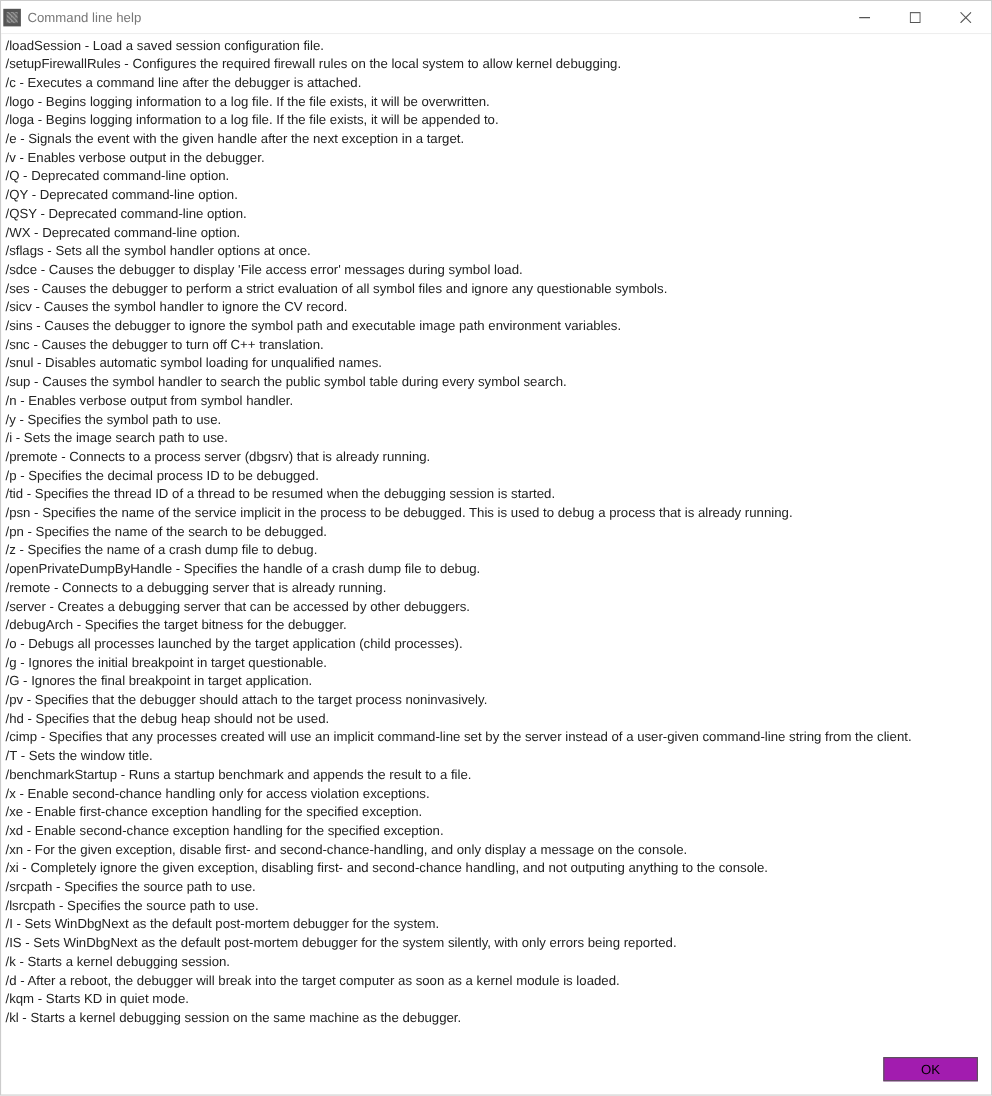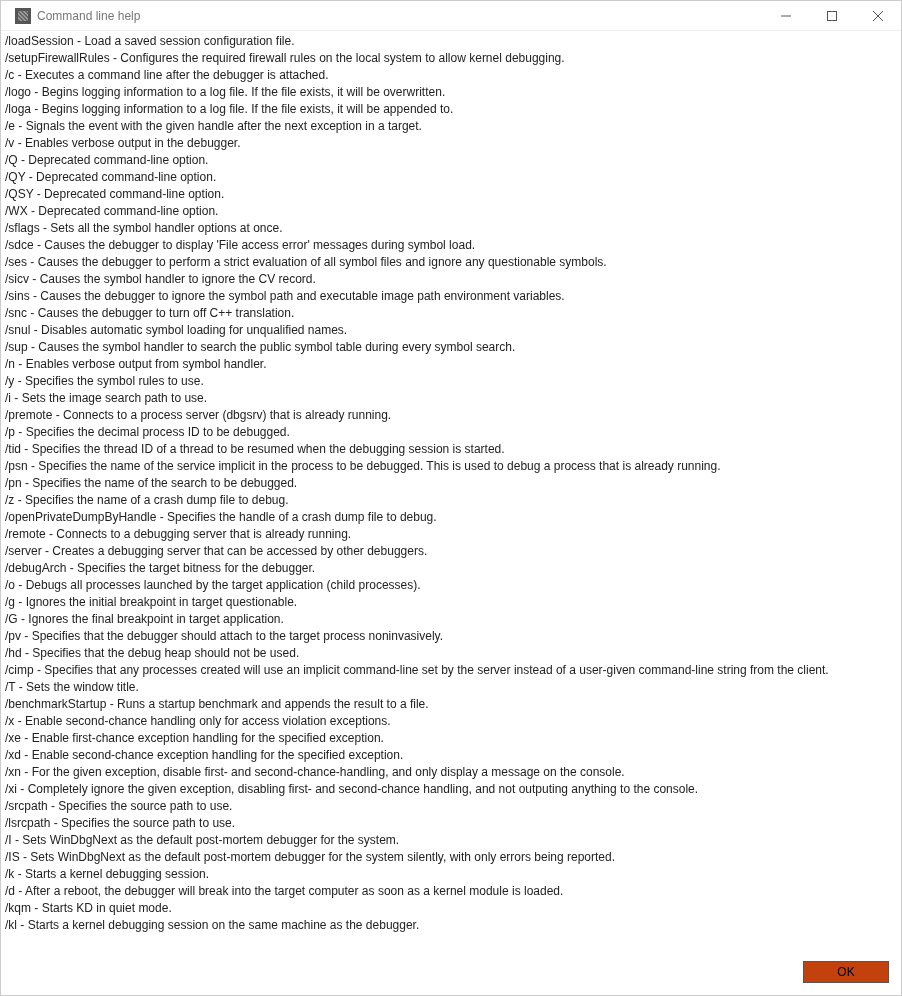--- a/index.html
+++ b/index.html
@@ -10,21 +10,21 @@
       border:1px solid #ccc;
       display:flex; flex-direction:column;
       font-size:12px;
       color:#222;
     }
     .titlebar {
       height:30px;
       background:#fff;
       border-bottom:1px solid #eee;
       display:flex; align-items:center;
-      padding-left:14px;
+      padding-left:2px;
       color:#777;
     }
     .titlebar .icon {
       width:16px; height:16px;
       background:#555;
       margin-right:6px;
       display:inline-block;
       position:relative;
     }
     .titlebar .icon::after{
@@ -51,21 +51,21 @@
       font-size:12px;
       color:#222;
     }
     .footer {
       padding:10px 12px 12px 0;
       display:flex; justify-content:flex-end;
     }
     .ok-btn {
       width:86px; height:22px;
       border:1px solid #555;
-      background:#c2410c;
+      background:#a21caf;
       font:inherit;
       cursor:pointer;
     }
   </style>
 </head>
 <body>
 
 <div class="titlebar">
   <span class="icon"></span>
   <span class="title">Command line help</span>
@@ -103,21 +103,21 @@
     <div class="line">/WX - Deprecated command-line option.</div>
     <div class="line">/sflags - Sets all the symbol handler options at once.</div>
     <div class="line">/sdce - Causes the debugger to display 'File access error' messages during symbol load.</div>
     <div class="line">/ses - Causes the debugger to perform a strict evaluation of all symbol files and ignore any questionable symbols.</div>
     <div class="line">/sicv - Causes the symbol handler to ignore the CV record.</div>
     <div class="line">/sins - Causes the debugger to ignore the symbol path and executable image path environment variables.</div>
     <div class="line">/snc - Causes the debugger to turn off C++ translation.</div>
     <div class="line">/snul - Disables automatic symbol loading for unqualified names.</div>
     <div class="line">/sup - Causes the symbol handler to search the public symbol table during every symbol search.</div>
     <div class="line">/n - Enables verbose output from symbol handler.</div>
-    <div class="line">/y - Specifies the symbol rules to use.</div>
+    <div class="line">/y - Specifies the symbol path to use.</div>
     <div class="line">/i - Sets the image search path to use.</div>
     <div class="line">/premote - Connects to a process server (dbgsrv) that is already running.</div>
     <div class="line">/p - Specifies the decimal process ID to be debugged.</div>
     <div class="line">/tid - Specifies the thread ID of a thread to be resumed when the debugging session is started.</div>
     <div class="line">/psn - Specifies the name of the service implicit in the process to be debugged. This is used to debug a process that is already running.</div>
     <div class="line">/pn - Specifies the name of the search to be debugged.</div>
     <div class="line">/z - Specifies the name of a crash dump file to debug.</div>
     <div class="line">/openPrivateDumpByHandle - Specifies the handle of a crash dump file to debug.</div>
     <div class="line">/remote - Connects to a debugging server that is already running.</div>
     <div class="line">/server - Creates a debugging server that can be accessed by other debuggers.</div>

